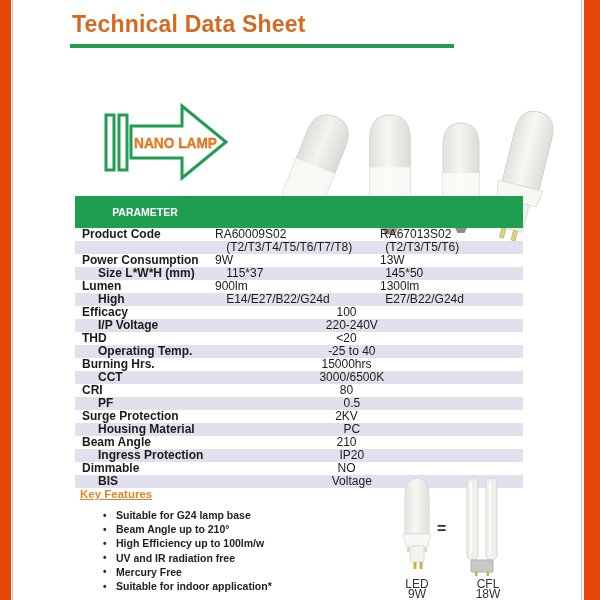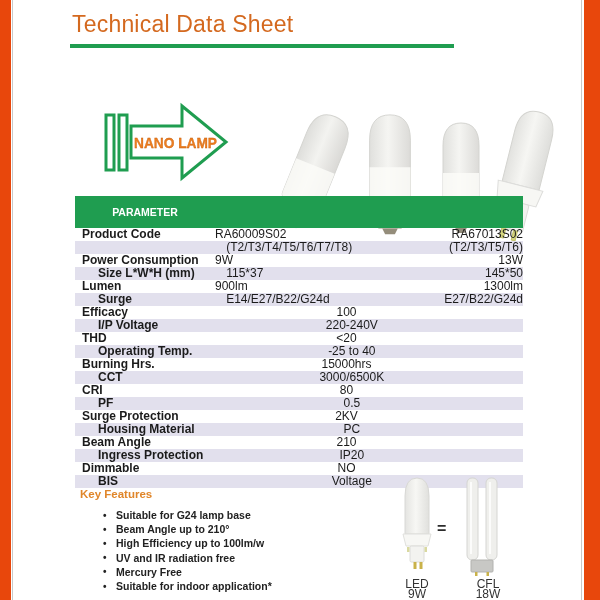--- a/index.html
+++ b/index.html
@@ -20,21 +20,21 @@
   .strip{position:absolute;top:0;height:600px;background:var(--side-strip-orange);}
   .strip.left{left:0;width:11px;}
   .strip.right{left:584px;width:16px;}
   .edge-line{position:absolute;top:0;height:600px;width:1px;background:#C9C9C9;}
   .edge-line.l{left:12px;}
   .edge-line.r{left:581px;}
 
   
   .title{
     position:absolute;left:72px;top:11px;margin:0;
-    font-size:23px;font-weight:normal;color:var(--accent-orange);letter-spacing:0.2px;
+    font-size:23px;font-weight:bold;color:var(--accent-orange);letter-spacing:0.2px;
   }
   .title-underline{position:absolute;left:70px;top:44px;width:384px;height:4px;background:var(--green);}
 
   
   .hero{position:absolute;left:32px;top:52px;width:566px;height:144px;}
   .bulb{position:absolute;}
   .bulb1{left:243px;top:56px;width:72px;height:138px;transform:rotate(22deg);}
   .bulb2{left:324px;top:58px;width:68px;height:138px;}
   .bulb3{left:398px;top:66px;width:62px;height:130px;}
   .bulb4{left:456px;top:54px;width:70px;height:140px;transform:rotate(14deg);}
@@ -42,25 +42,25 @@
 
   
   .spec-table{position:absolute;left:75px;top:196px;width:448px;}
   .thead{display:flex;height:32px;background:var(--green);color:#fff;font-weight:bold;font-size:10.5px;align-items:center;}
   .h-param{width:140px;text-align:center;}
   .h-spec{width:308px;text-align:center;padding-right:70px;margin-top:40px;}
   .trow{display:flex;height:13px;align-items:center;font-size:12px;line-height:13px;}
   .trow.shade{background:var(--row-shade);padding-left:16px;}
   .c-param{width:140px;padding-left:7px;font-weight:bold;white-space:nowrap;}
   .c-v1{width:165px;text-align:left;}
-  .c-v2{width:143px;text-align:right;}
+  .c-v2{width:143px;text-align:left;}
   .c-span{width:308px;text-align:center;padding-right:45px;}
 
   
-  .features-heading{position:absolute;left:80px;top:488px;font-size:11.5px;font-weight:bold;color:var(--features-orange);}
+  .features-heading{position:absolute;left:80px;top:488px;font-size:11.5px;font-weight:bold;color:var(--features-orange);text-decoration:underline;}
   .features-list{position:absolute;left:103px;top:508px;width:270px;}
   .feature-item{display:flex;height:14.2px;align-items:center;font-size:10.5px;font-weight:bold;color:#222;}
   .feature-bullet{width:13px;font-size:10px;}
 
   
   .cmp-led{position:absolute;left:393px;top:476px;width:48px;height:100px;}
   .cmp-cfl{position:absolute;left:462px;top:476px;width:44px;height:100px;}
   .equals{position:absolute;left:437px;top:520px;font-size:16px;font-weight:bold;color:#2b2b2b;}
   .cmp-label{position:absolute;top:579px;font-size:12px;color:#333;text-align:center;line-height:10px;}
   .cmp-label.led{left:393px;width:48px;}
@@ -185,21 +185,21 @@
           <div class="c-param">Size L*W*H (mm)</div>
           <div class="c-v1">115*37</div>
           <div class="c-v2">145*50</div>
         </div>
         <div class="trow">
           <div class="c-param">Lumen</div>
           <div class="c-v1">900lm</div>
           <div class="c-v2">1300lm</div>
         </div>
         <div class="trow shade">
-          <div class="c-param">Surge</div>
+          <div class="c-param">High</div>
           <div class="c-v1">E14/E27/B22/G24d</div>
           <div class="c-v2">E27/B22/G24d</div>
         </div>
         <div class="trow">
           <div class="c-param">Efficacy</div>
           <div class="c-span">100</div>
         </div>
         <div class="trow shade">
           <div class="c-param">I/P Voltage</div>
           <div class="c-span">220-240V</div>

